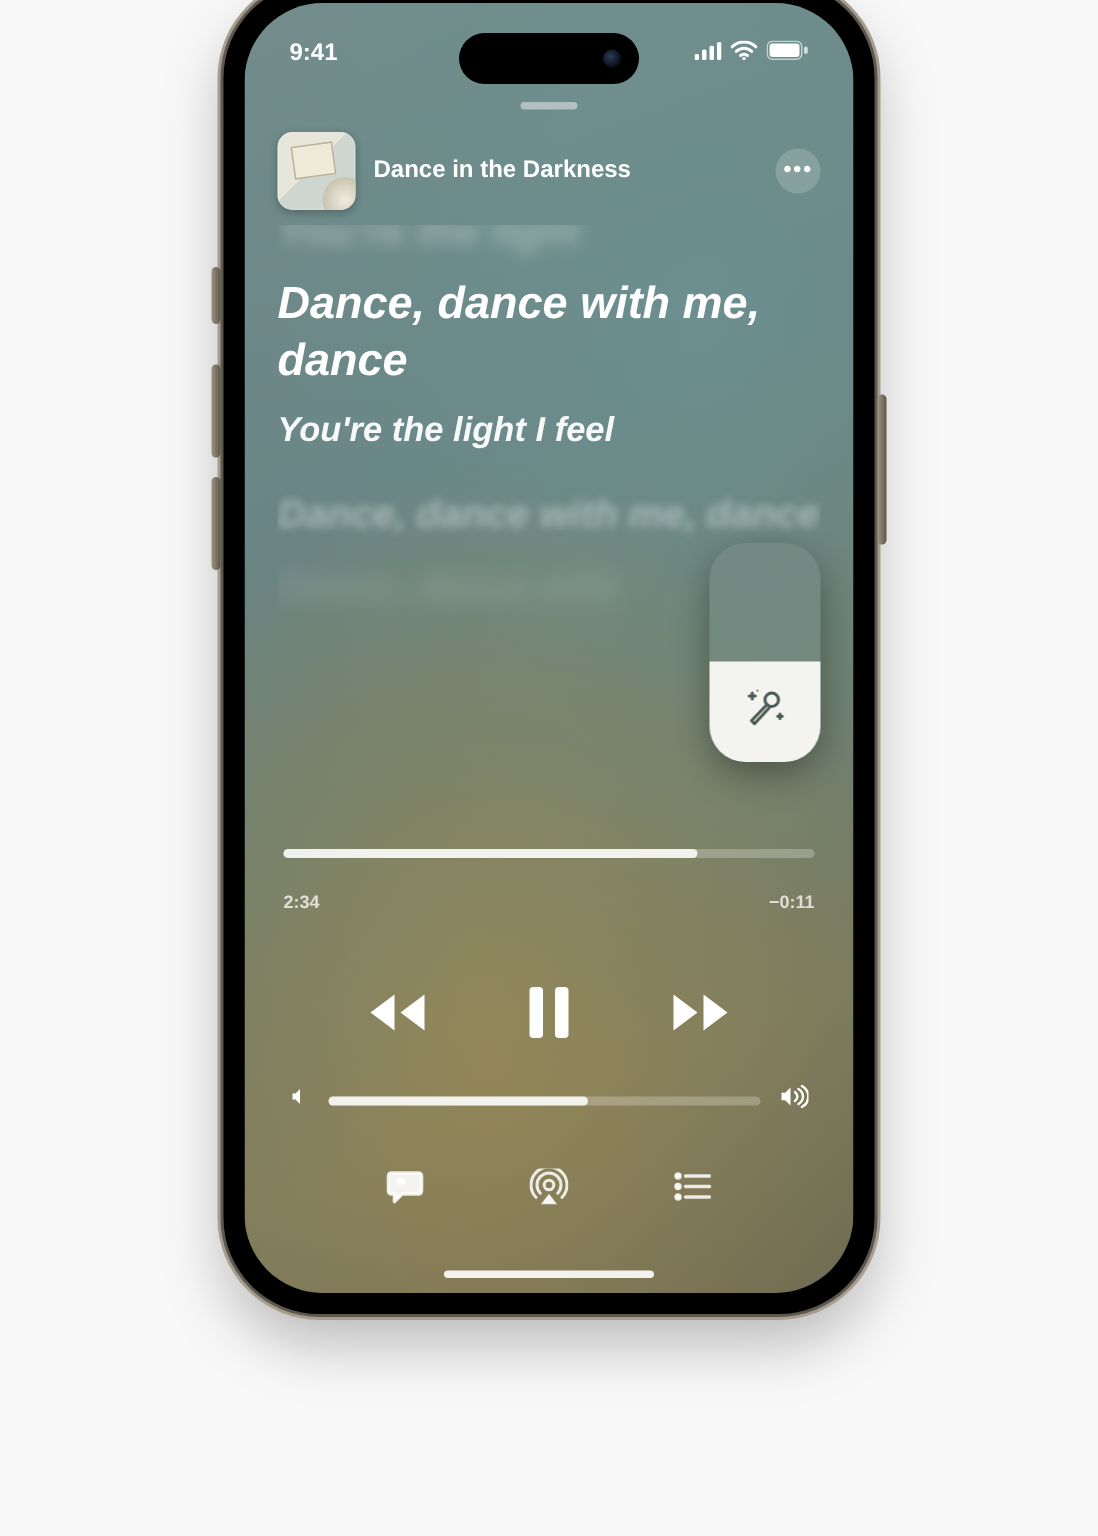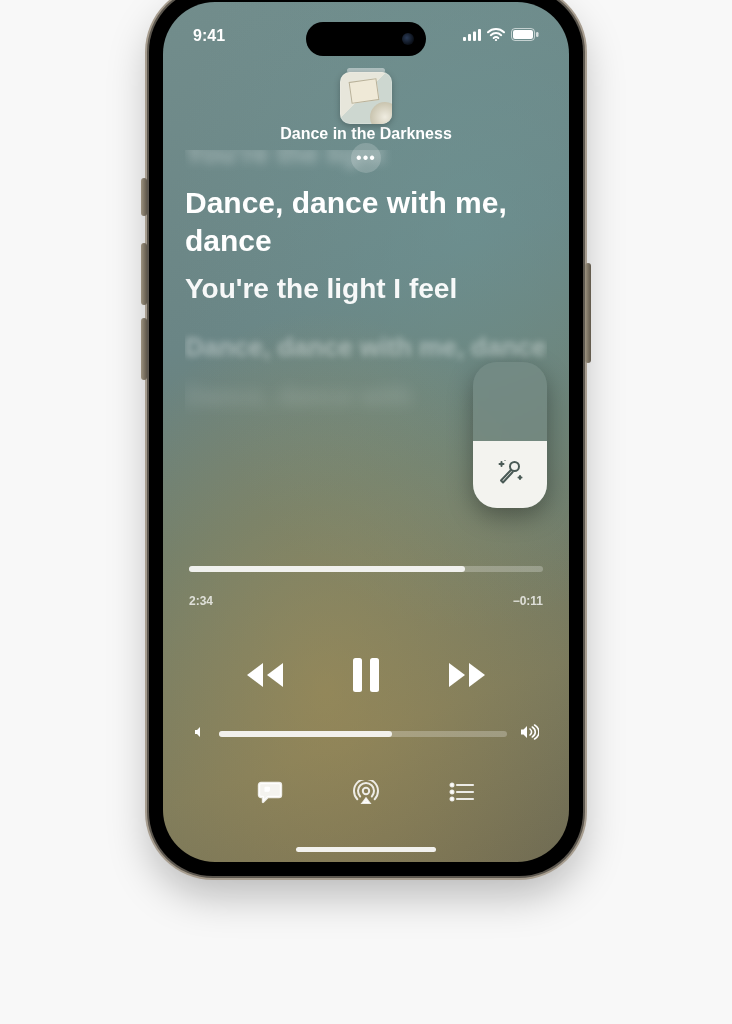--- a/index.html
+++ b/index.html
@@ -96,22 +96,22 @@
     top:66px; left:50%;
     transform:translateX(-50%);
     width:38px;height:5px;
     border-radius:3px;
     background:rgba(255,255,255,.45);
   }
 
   
   .header {
     position:absolute;
-    top:70px; left:22px; right:22px;
-    display:flex; align-items:center; flex-direction:column;
+    top:86px; left:22px; right:22px;
+    display:flex; align-items:center; gap:12px;
   }
   .art {
     width:52px;height:52px;border-radius:10px;
     background:
       linear-gradient(135deg,#e7e6db 0%,#e7e6db 45%,#cdd7d0 45%,#cdd7d0 100%);
     box-shadow:0 2px 6px rgba(0,0,0,.25), inset 0 0 0 1px rgba(255,255,255,.15);
     position:relative;
     overflow:hidden;
   }
   .art::before{ content:""; position:absolute; left:10px; top:8px; width:26px; height:20px; background:#efe9d7; border:1px solid #b8b19a; transform:rotate(-8deg); }
@@ -126,24 +126,24 @@
     font-size:16px;letter-spacing:1px;
   }
 
   
   .lyrics {
     position:absolute;
     top:148px; left:22px; right:22px;
     bottom:310px;
     overflow:hidden;
   }
-  .lyric { font-weight:800; margin:14px 0; }
+  .lyric { font-weight:800; margin:14px 0;font-style:italic; }
   .ly-prev-clip { font-size:28px; filter:blur(5px); opacity:.35; margin-top:-12px; }
   .ly-current { font-size:30px; line-height:1.25; }
-  .ly-next { font-size:28px; font-weight:700; opacity:.95; margin-top:10px; }
+  .ly-next { font-size:23px; font-weight:700; opacity:.95; margin-top:10px; }
   .ly-later { font-size:26px; filter:blur(3px); opacity:.4; margin-top:26px; line-height:1.3; }
   .ly-far { font-size:26px; filter:blur(7px); opacity:.18; margin-top:16px; }
 
   
   .karaoke {
     position:absolute;
     right:22px;
     top:360px;
     width:74px;height:146px;
     border-radius:24px;

